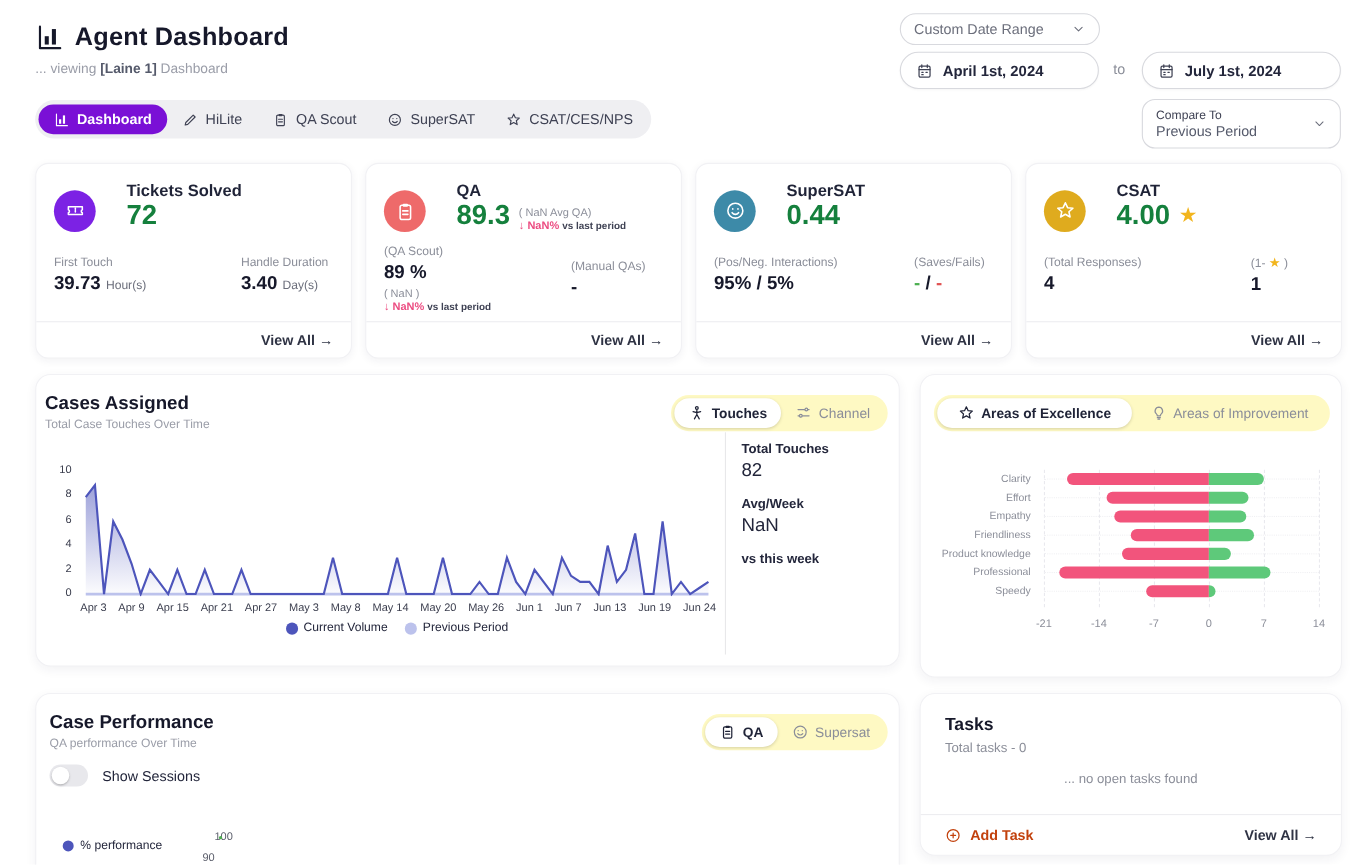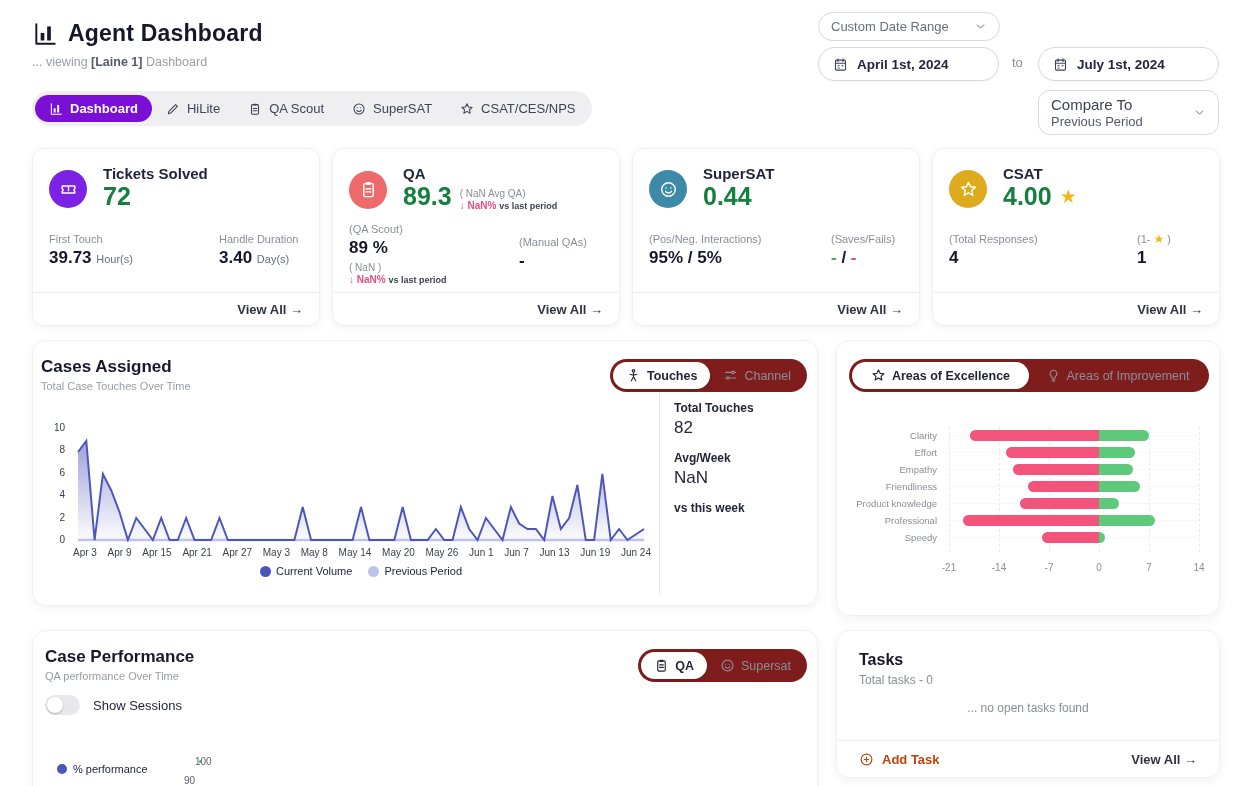--- a/index.html
+++ b/index.html
@@ -34,28 +34,28 @@
   .chev svg{width:13px;height:13px;color:#6b6e7b}
   .date-input{position:absolute;display:flex;align-items:center;gap:9px;border:1px solid #d8d9de;
     border-radius:17px;background:#fff;height:34px;padding:0 14px;font-size:13.5px;font-weight:700;color:#23263b;cursor:text;
     box-shadow:0 1px 2px rgba(0,0,0,.04)}
   #date-start{left:818px;top:47px;width:181px}
   #date-end{left:1038px;top:47px;width:181px}
   #date-to{position:absolute;left:1012px;top:55px;font-size:13px;color:#8b8e99}
   .cal svg{width:15px;height:15px;color:#3f4254}
   #compare-select{left:1038px;top:90px;width:181px;height:45px;border-radius:12px;}
   #compare-select .lines{display:flex;flex-direction:column;gap:1px}
-  #compare-select .l1{font-size:15px;color:#3f4254}
+  #compare-select .l1{font-size:11px;color:#3f4254}
   #compare-select .l2{font-size:13px;color:#555a6b}
 
   
   #kpi-row{position:absolute;left:32px;top:148px;display:flex;gap:12px;}
   .kpi{position:relative;width:288px;height:178px;background:#fff;border-radius:12px;
     border:1px solid #f1f1f4;box-shadow:0 2px 8px rgba(30,30,60,.06);}
-  .kpi-head{display:flex;align-items:center;padding:16px 16px 0 16px;gap:16px}
+  .kpi-head{display:flex;align-items:flex-end;padding:16px 16px 0 16px;gap:28px}
   .kpi-circle{width:38px;height:38px;border-radius:50%;display:flex;align-items:center;justify-content:center;color:#fff;flex:none;margin-top:3px}
   .kpi-circle svg{width:19px;height:19px}
   .kpi-title{font-size:15px;font-weight:700;color:#1f2337}
   .kpi-value{font-size:25px;font-weight:800;color:#15803d;line-height:1.15}
   .kpi-stats{display:flex;padding:0 16px;margin-top:22px}
   .kpi-col1{flex:0 0 170px}
   .kpi-col2{flex:1}
   .kpi-stat-label{font-size:11px;color:#8b8e99}
   .kpi-stat-value{font-size:17px;font-weight:800;color:#16182a;margin-top:3px}
   .kpi-unit{font-size:11px;font-weight:400;color:#6b6e7b}
@@ -74,21 +74,21 @@
   
   .panel{position:absolute;background:#fff;border-radius:14px;border:1px solid #f1f1f4;
     box-shadow:0 3px 10px rgba(30,30,60,.06);}
   #cases-card{left:32px;top:340px;width:786px;height:266px;}
   #areas-card{left:836px;top:340px;width:384px;height:276px;}
   #perf-card{left:32px;top:630px;width:786px;height:200px;}
   #tasks-card{left:836px;top:630px;width:384px;height:148px;}
   .panel-title{font-size:17px;font-weight:800;color:#16182a}
   .panel-sub{font-size:11px;color:#9a9da8;margin-top:3px}
 
-  .seg{position:absolute;display:inline-flex;align-items:center;background:#7f1d1d;border-radius:18px;padding:3px;}
+  .seg{position:absolute;display:inline-flex;align-items:center;background:#fef9c3;border-radius:18px;padding:3px;}
   .seg-btn{display:flex;align-items:center;gap:6px;border:none;background:transparent;color:#8b8e99;
     font-family:inherit;font-size:12.5px;padding:6px 13px;border-radius:15px;cursor:pointer;white-space:nowrap}
   .seg-btn.active{background:#fff;color:#1f2337;font-weight:700;box-shadow:0 1px 3px rgba(0,0,0,.16)}
 
   
   #cases-head{position:absolute;left:8px;top:16px}
   #cases-seg{right:10px;top:18px}
   .ytick{position:absolute;width:26px;text-align:right;font-size:10px;color:#3a3d4d}
   #cases-plot{position:absolute;left:40px;top:87px;width:576px;height:112px}
   #cases-xlabels{position:absolute;left:40px;top:206px;width:578px;display:flex;justify-content:space-between}

